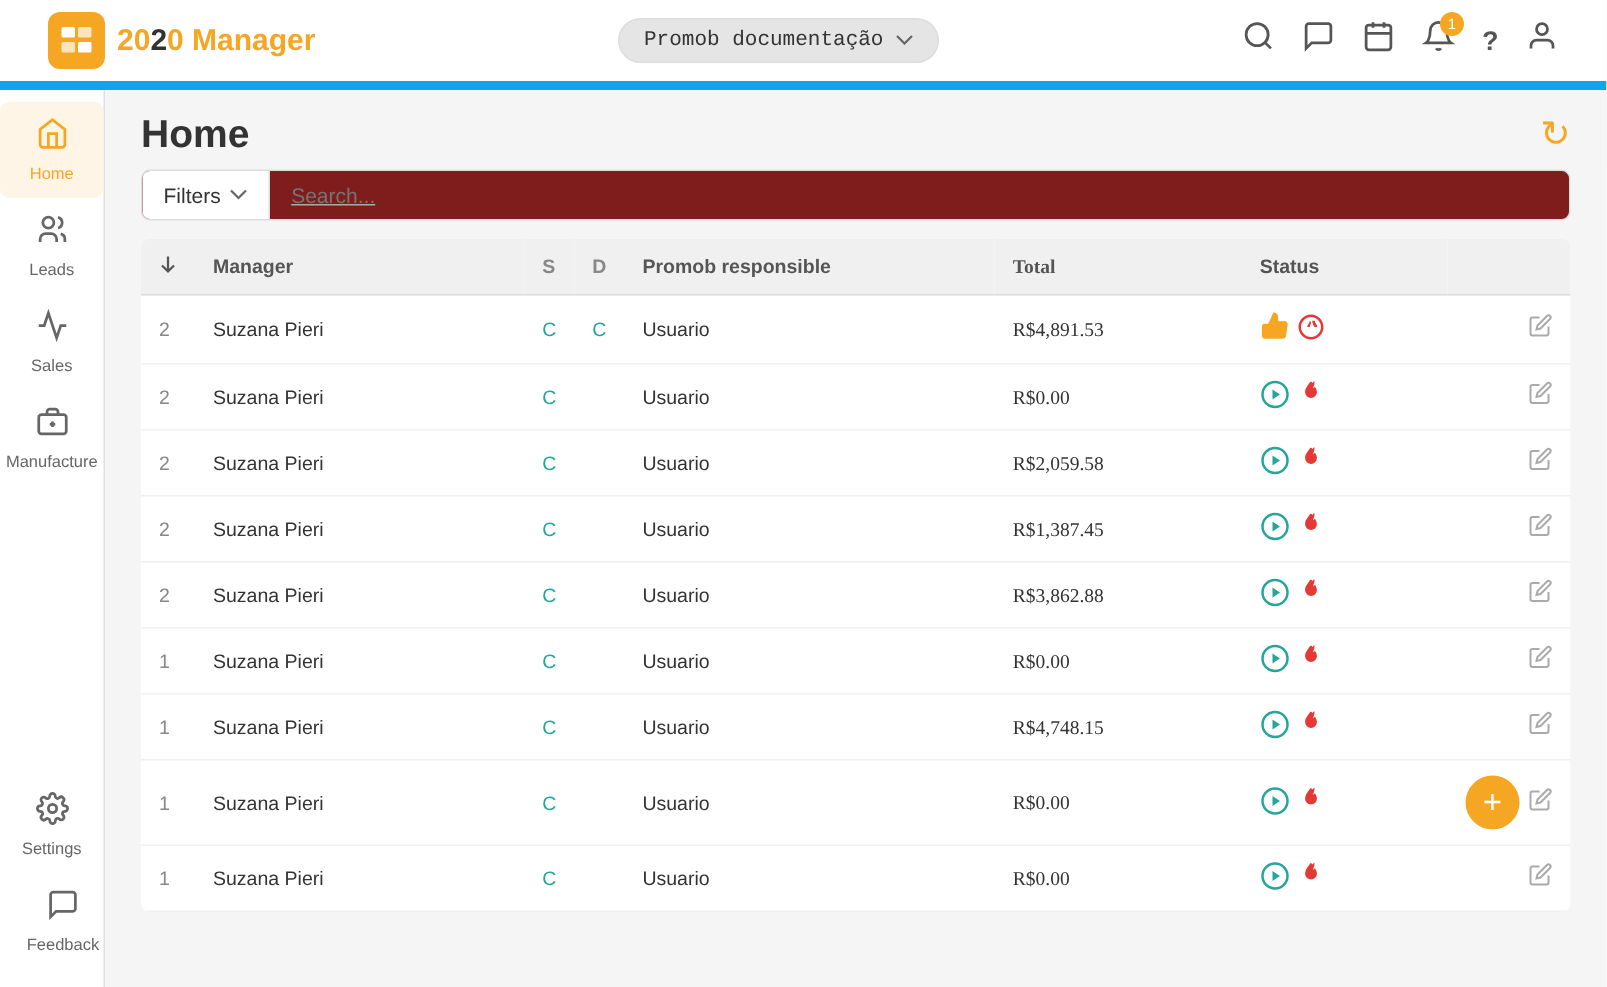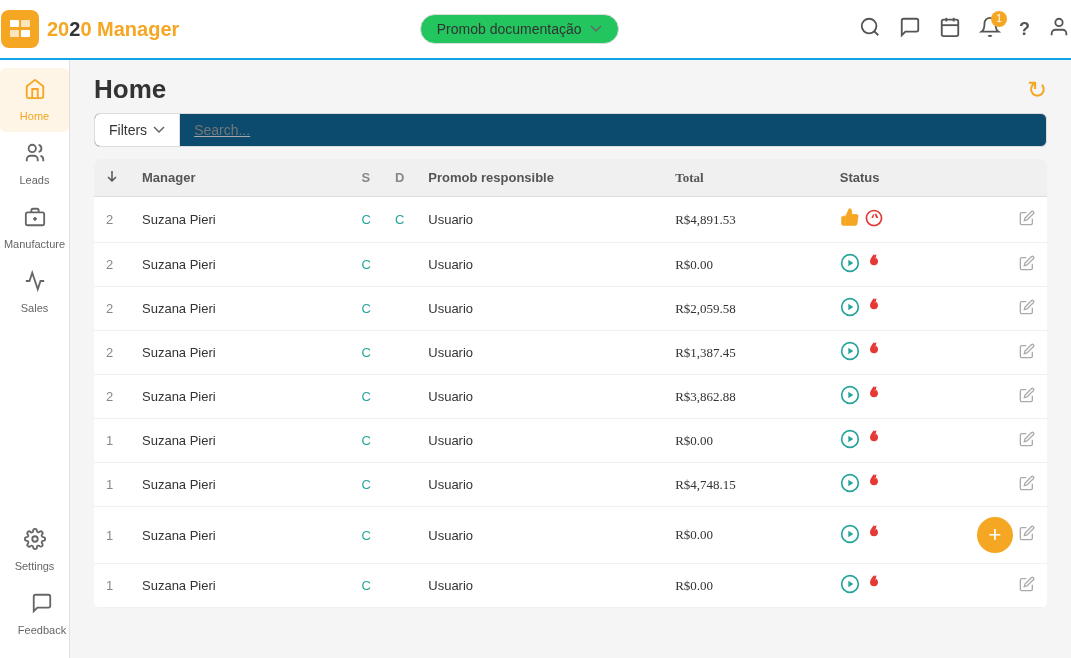--- a/index.html
+++ b/index.html
@@ -1,35 +1,35 @@
 <!DOCTYPE html>
 <html><head>
   <meta charset="utf-8">
   <style>
     * { box-sizing: border-box; margin: 0; padding: 0; }
     body { font-family: 'Segoe UI', Arial, sans-serif; background: #f5f5f5; width: 1071px; height: 658px; overflow: hidden; }
 
     
     .header {
       display: flex; align-items: center; background: #fff;
-      height: 60px; padding: 0 1px; border-bottom: 2px solid #0ea5e9;
+      height: 60px; padding: 0 32px; border-bottom: 6px solid #0ea5e9;
       position: relative; z-index: 10;
     }
     .logo-area { display: flex; align-items: center; gap: 8px; flex: 0 0 auto; }
     .logo-icon {
       width: 38px; height: 38px; background: #f5a623; border-radius: 8px;
       display: flex; align-items: center; justify-content: center; color: #fff; font-size: 18px;
     }
     .logo-text { font-size: 20px; font-weight: 700; color: #f5a623; }
     .logo-text span { color: #333; }
     .header-center { flex: 1; display: flex; justify-content: center; }
     .dropdown-btn {
       display: flex; align-items: center; gap: 8px; border: 1px solid #ddd;
-      border-radius: 20px; padding: 6px 16px; background: #22c55e; cursor: pointer;
-      font-size: 14px; color: #333;
+      border-radius: 20px; padding: 6px 16px; background: #e5e5e5; cursor: pointer;
+      font-size: 14px; color: #333; font-family: Liberation Mono, monospace;
     }
     .dropdown-btn svg { color: #666; }
     .header-actions { display: flex; align-items: center; gap: 18px; }
     .header-icon { color: #555; cursor: pointer; font-size: 20px; position: relative; }
     .badge {
       position: absolute; top: -5px; right: -6px; background: #f5a623;
       color: #fff; border-radius: 50%; width: 16px; height: 16px;
       font-size: 10px; display: flex; align-items: center; justify-content: center;
     }
 
@@ -57,21 +57,21 @@
     .main-header {
       display: flex; align-items: center; justify-content: space-between;
       padding: 14px 24px 8px 24px; background: #f5f5f5;
     }
     .page-title { font-size: 26px; font-weight: 600; color: #333; }
     .refresh-btn { color: #f5a623; font-size: 22px; cursor: pointer; }
 
     
     .filter-bar {
       display: flex; align-items: center; margin: 0 24px 12px 24px;
-      background: #0c4a6e; border: 1px solid #ddd; border-radius: 6px; overflow: hidden;
+      background: #7f1d1d; border: 1px solid #ddd; border-radius: 6px; overflow: hidden;
     }
     .filters-btn {
       display: flex; align-items: center; gap: 6px; padding: 8px 14px;
       background: #fff; border-right: 1px solid #ddd; cursor: pointer;
       font-size: 14px; color: #333;
     }
     .search-input {
       flex: 1; border: none; outline: none; padding: 8px 14px;
       font-size: 14px; color: #aaa; background: transparent; text-decoration: underline;
     }
@@ -188,35 +188,35 @@
             <path d="M3 21v-2a4 4 0 014-4h4a4 4 0 014 4v2"></path>
             <path d="M16 3.13a4 4 0 010 7.75"></path>
             <path d="M21 21v-2a4 4 0 00-3-3.87"></path>
           </svg>
       </div>
       <span>Leads</span>
     </div>
     <div class="sidebar-item">
       <div class="icon">
         <svg width="22" height="22" viewBox="0 0 24 24" fill="none" stroke="#666" stroke-width="2">
+            <polyline points="22 12 18 12 15 21 9 3 6 12 2 12"></polyline>
+          </svg>
+      </div>
+      <span>Sales</span>
+    </div>
+    <div class="sidebar-item">
+      <div class="icon">
+        <svg width="22" height="22" viewBox="0 0 24 24" fill="none" stroke="#666" stroke-width="2">
             <rect x="2" y="7" width="20" height="14" rx="2"></rect>
             <path d="M16 7V5a2 2 0 00-2-2h-4a2 2 0 00-2 2v2"></path>
             <line x1="12" y1="12" x2="12" y2="16"></line>
             <line x1="10" y1="14" x2="14" y2="14"></line>
           </svg>
       </div>
       <span>Manufacture</span>
-    </div>
-    <div class="sidebar-item">
-      <div class="icon">
-        <svg width="22" height="22" viewBox="0 0 24 24" fill="none" stroke="#666" stroke-width="2">
-            <polyline points="22 12 18 12 15 21 9 3 6 12 2 12"></polyline>
-          </svg>
-      </div>
-      <span>Sales</span>
     </div>
     <div class="sidebar-spacer"></div>
     <div class="sidebar-item">
       <div class="icon">
         <svg width="22" height="22" viewBox="0 0 24 24" fill="none" stroke="#666" stroke-width="2">
             <circle cx="12" cy="12" r="3"></circle>
             <path d="M19.4 15a1.65 1.65 0 00.33 1.82l.06.06a2 2 0 010 2.83 2 2 0 01-2.83 0l-.06-.06a1.65 1.65 0 00-1.82-.33 1.65 1.65 0 00-1 1.51V21a2 2 0 01-4 0v-.09A1.65 1.65 0 009 19.4a1.65 1.65 0 00-1.82.33l-.06.06a2 2 0 01-2.83-2.83l.06-.06A1.65 1.65 0 004.68 15a1.65 1.65 0 00-1.51-1H3a2 2 0 010-4h.09A1.65 1.65 0 004.6 9a1.65 1.65 0 00-.33-1.82l-.06-.06a2 2 0 012.83-2.83l.06.06A1.65 1.65 0 009 4.68a1.65 1.65 0 001-1.51V3a2 2 0 014 0v.09a1.65 1.65 0 001 1.51 1.65 1.65 0 001.82-.33l.06-.06a2 2 0 012.83 2.83l-.06.06A1.65 1.65 0 0019.4 9a1.65 1.65 0 001.51 1H21a2 2 0 010 4h-.09a1.65 1.65 0 00-1.51 1z"></path>
           </svg>
       </div>
       <span>Settings</span>

